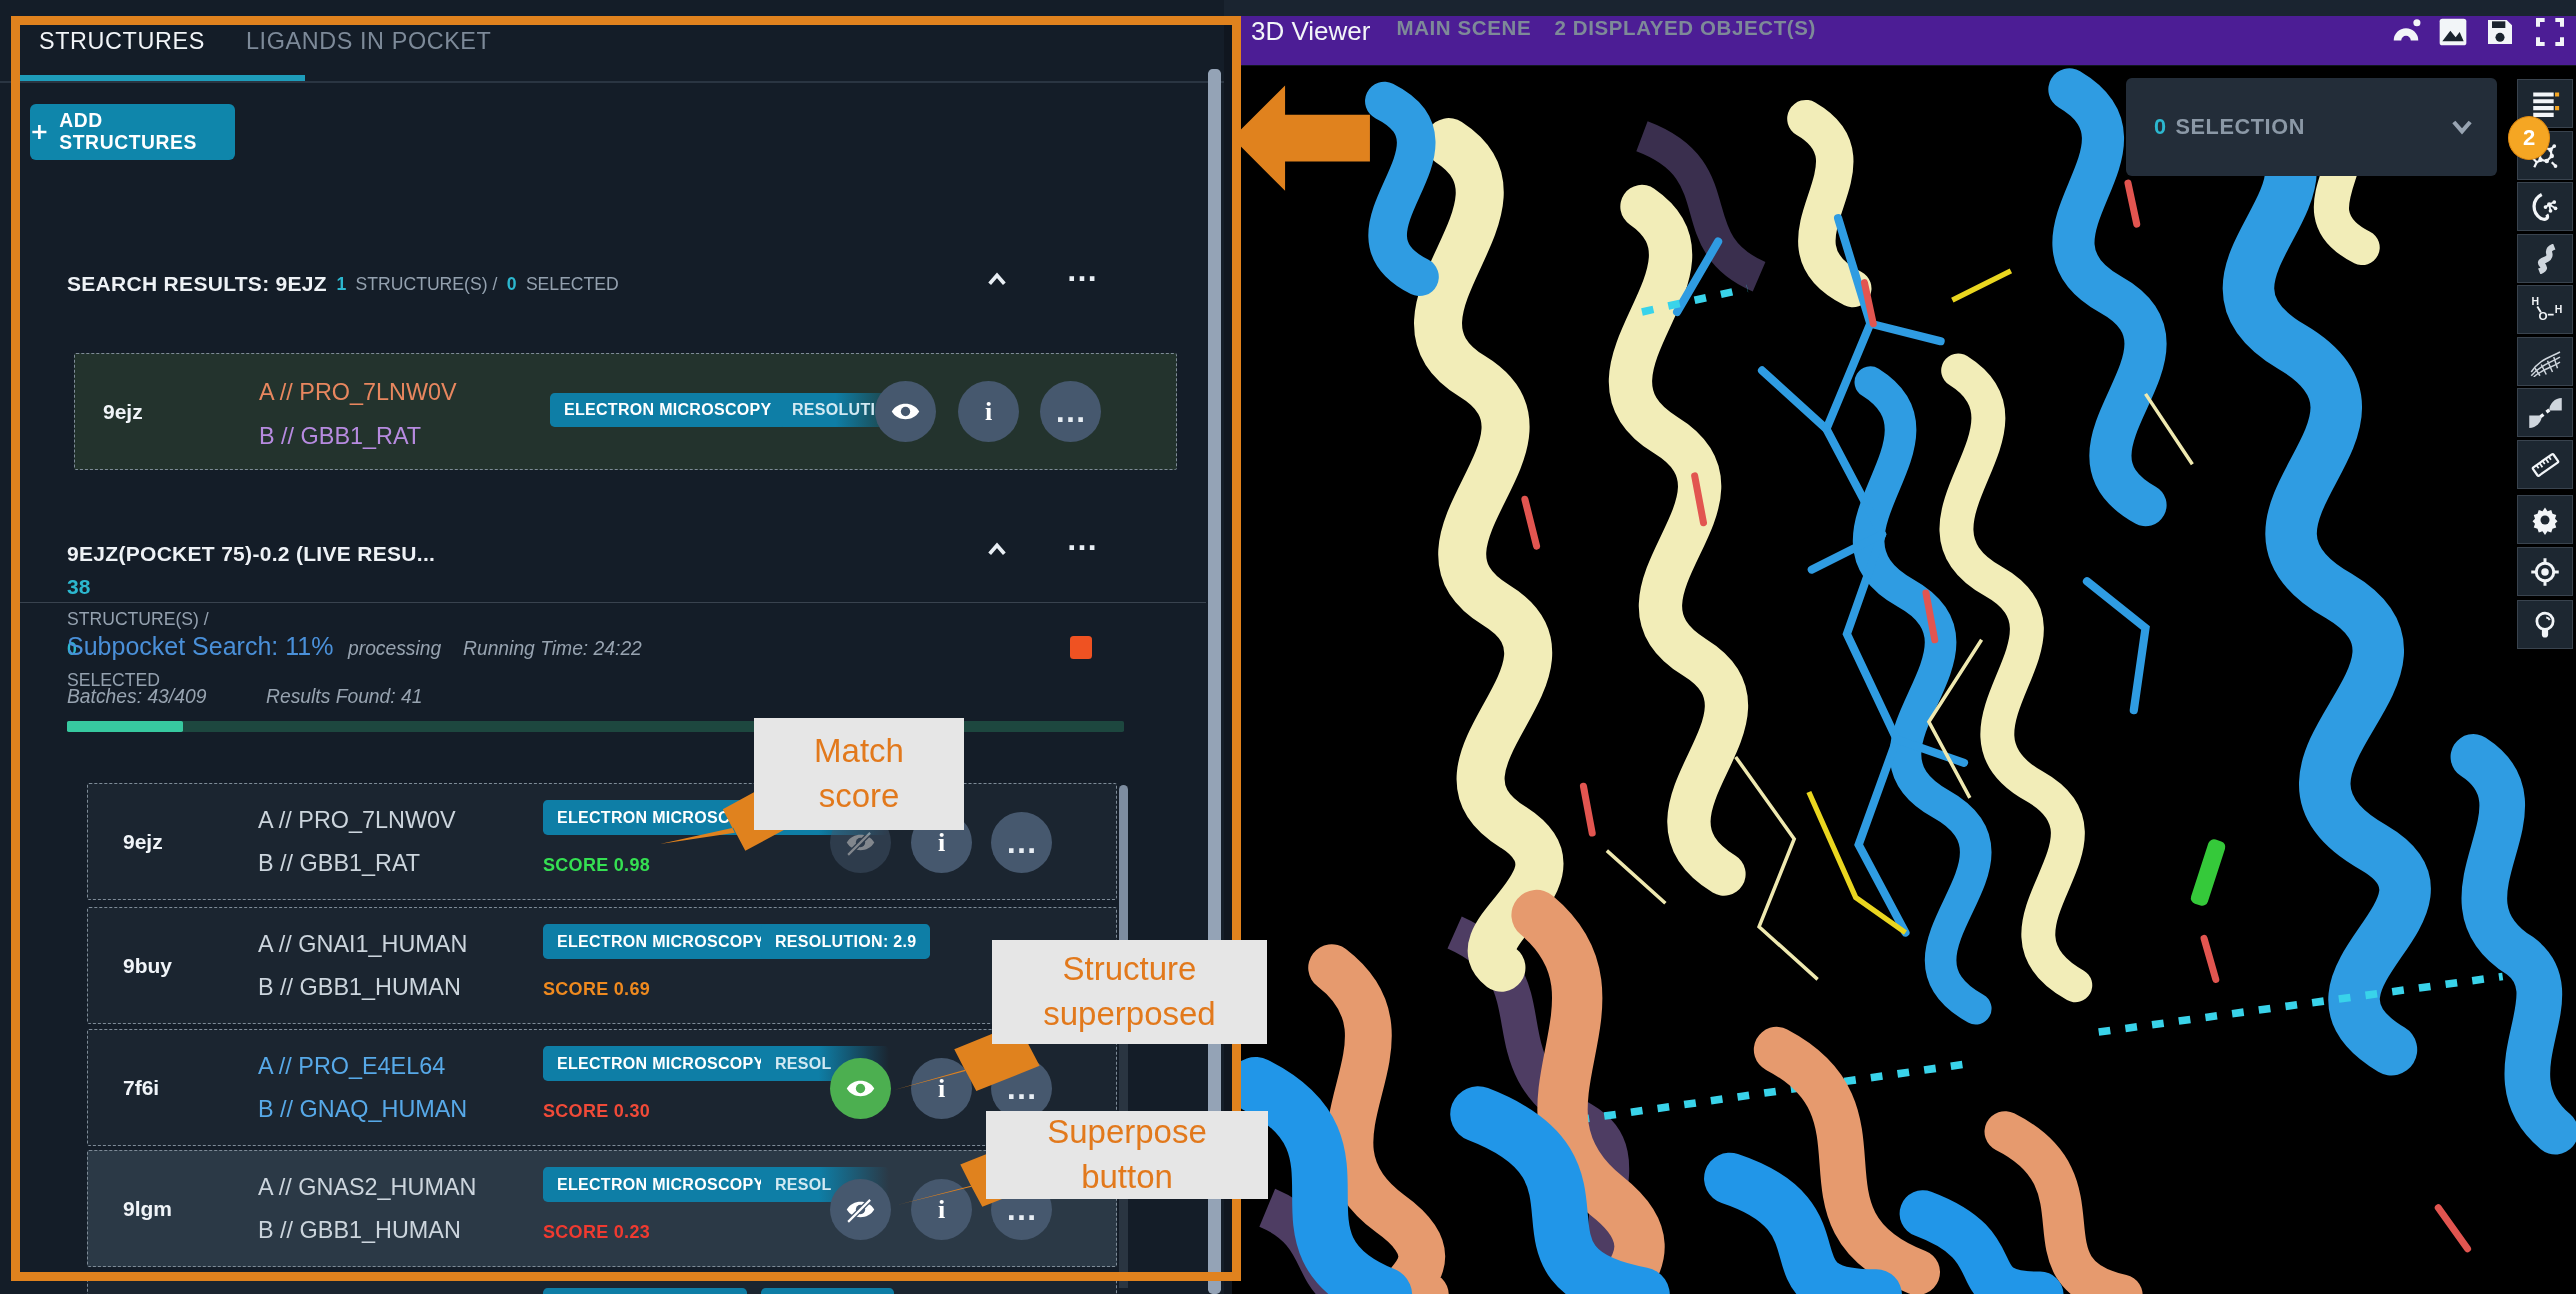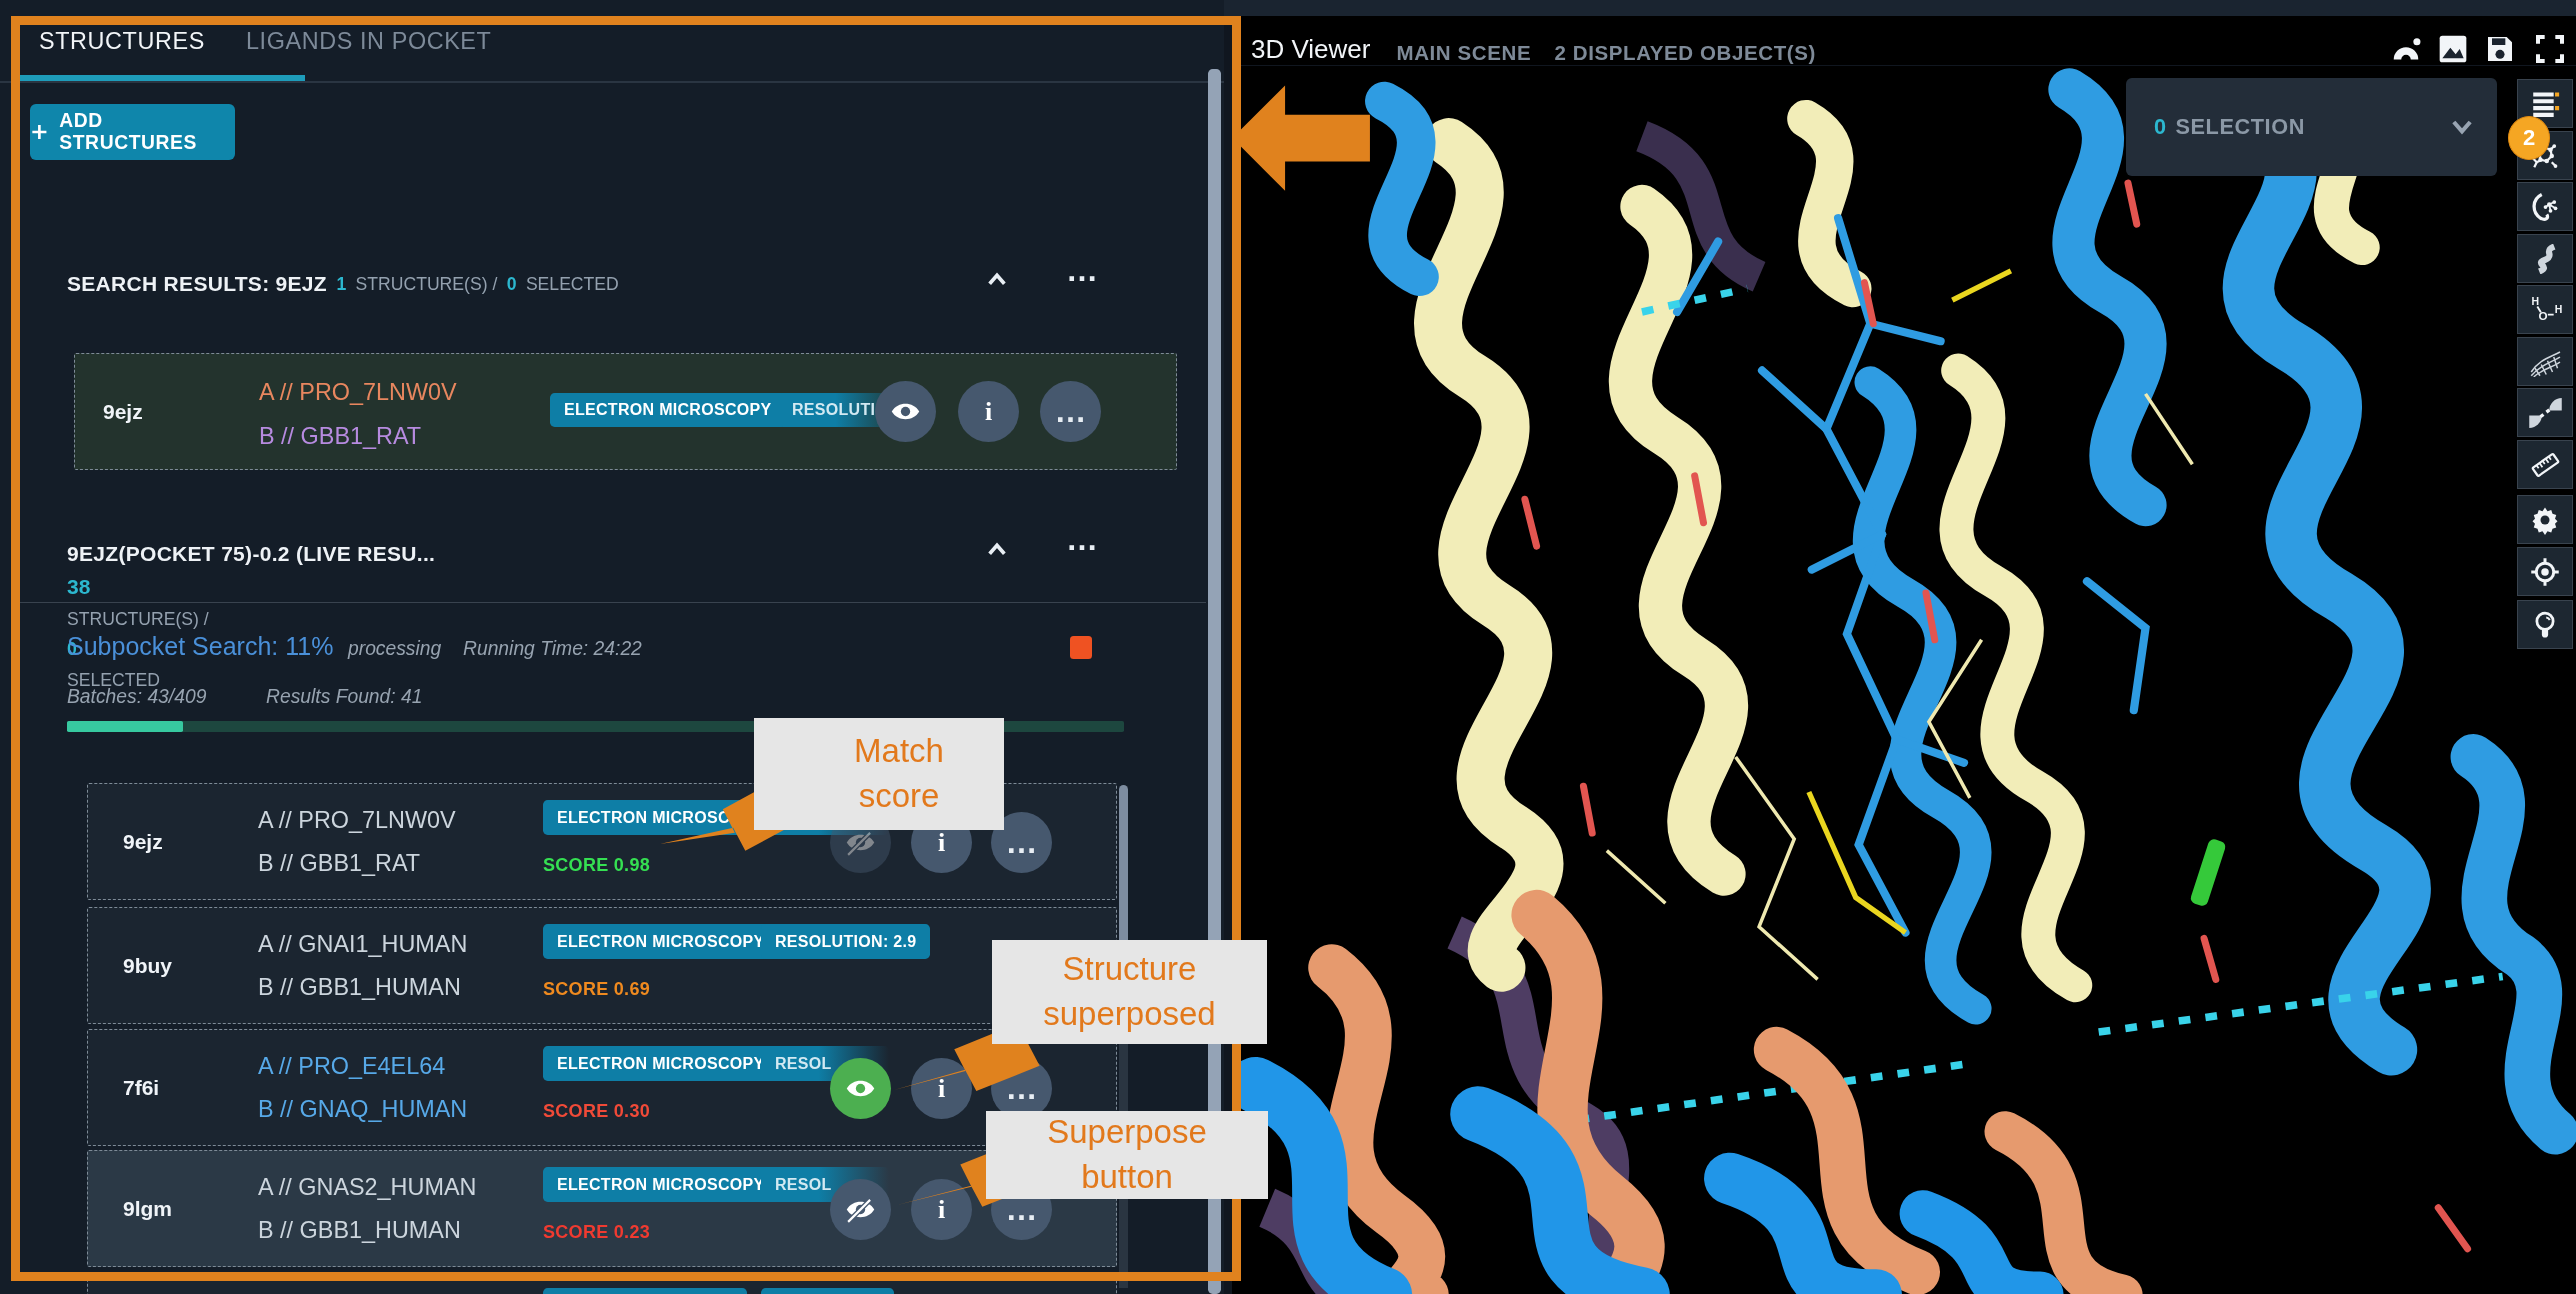--- a/index.html
+++ b/index.html
@@ -40,22 +40,22 @@
   #search-card{left:74px;top:353px;width:1101px;height:115px;background:#23332d;}
   .res-row{left:87px;width:1028px;height:115px;background:#1b2530;}
   .res-row.hover{background:#2b3946;}
   .job-blue{color:#4a90d9;font-size:25px;}
   .job-meta{color:#97a3b0;font-size:19.3px;font-style:italic;}
   #progress-track{left:67px;top:721px;width:1057px;height:10.5px;background:#1d473f;border-radius:1.8px;}
   #progress-fill{height:100%;background:#37c9a0;border-radius:1.8px;}
   #stop-btn{left:1070px;top:636px;width:22px;height:23.4px;background:#ef5222;border-radius:3.5px;cursor:pointer;}
   .scrollbar{background:#94a3b6;border-radius:4.7px;}
   
-  #viewer-header{left:1232px;top:16.4px;width:1344px;height:49px;background:#000000;
-        display:flex;align-items:flex-end;}
+  #viewer-header{left:1232px;top:16.4px;width:1344px;height:49px;background:#4c1d95;
+        display:flex;align-items:flex-start;}
   #viewer-title{color:#f2f5f8;font-size:26px;}
   .viewer-sub{color:#7e8a98;font-size:20.5px;font-weight:bold;letter-spacing:0.6px;}
   #canvas3d{left:1232px;top:66px;width:1344px;height:1229px;background:#000;}
   #selection-dd{left:2126px;top:78px;width:371px;height:98px;background:#232d39;border-radius:5.9px;
         display:flex;align-items:center;cursor:pointer;}
   #sel-count{color:#2cb7cf;font-weight:bold;font-size:21.7px;}
   #sel-label{color:#8b98a6;font-weight:bold;font-size:21.7px;letter-spacing:0.6px;}
   .side-btn{left:2517px;width:54px;height:47px;background:#1d2731;border:1.2px solid#39434e;
         display:flex;align-items:center;justify-content:center;cursor:pointer;}
   #sidebar-badge{left:2508px;top:116px;width:40px;height:42px;border-radius:50%;background:#f5a623;
@@ -450,20 +450,20 @@
       <path d="M2105 236 L2195 146 L2195 196 L2340 196 L2340 276 L2195 276 L2195 326 Z"></path>
 
       <path d="M1134 1459 L1258 1422 L1232 1385 L1330 1312 L1378 1378 L1280 1450 L1254 1414 Z" transform="rotate(8 1250 1400)"></path>
 
       <path d="M1532 1875 L1650 1830 L1627 1795 L1730 1740 L1775 1808 L1672 1862 L1649 1828 Z" transform="rotate(6 1650 1820)"></path>
 
       <path d="M1540 2071 L1660 2028 L1637 1992 L1740 1938 L1785 2006 L1682 2060 L1659 2026 Z" transform="rotate(6 1660 2020)"></path>
     </g>
   </svg>
   <div class="abs" id="anno-frame"></div>
-  <div class="abs anno-box" style="left:754px;top:718px;width:210px;height:112px;padding-left:40px;">Match
+  <div class="abs anno-box" style="left:754px;top:718px;width:210px;height:112px;">Match
 score</div>
   <div class="abs anno-box" style="left:992px;top:940px;width:275px;height:104px;">Structure
 superposed</div>
   <div class="abs anno-box" style="left:986px;top:1111px;width:282px;height:88px;">Superpose
 button</div>
 </div>
 
 
 </body></html>

